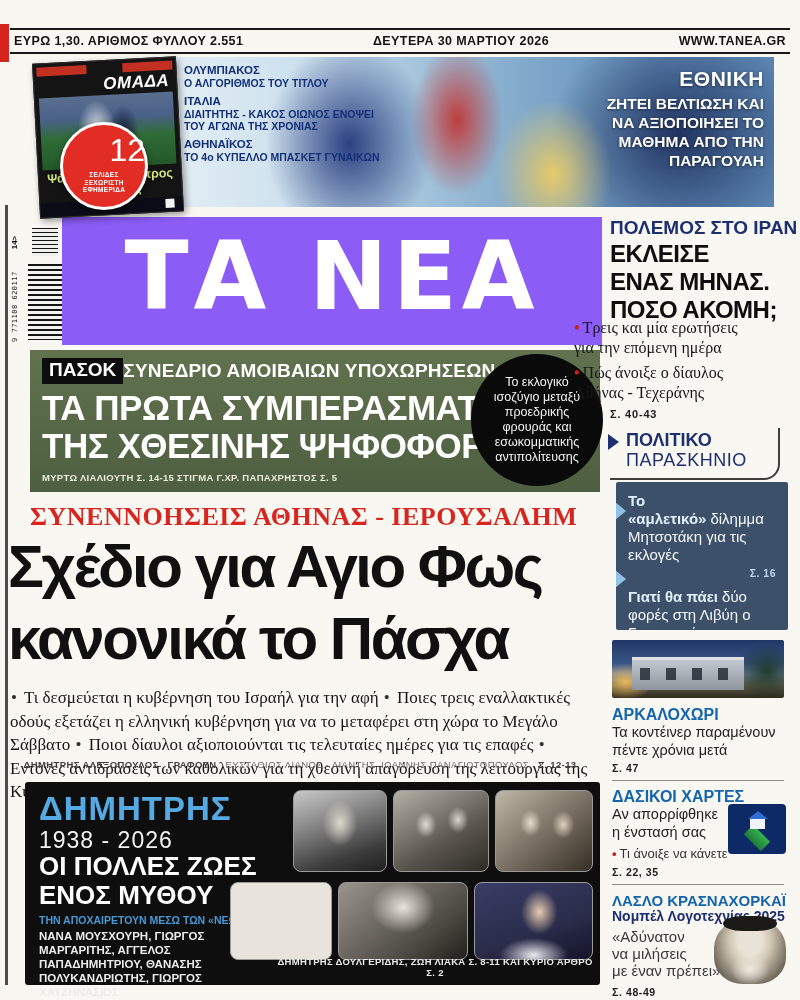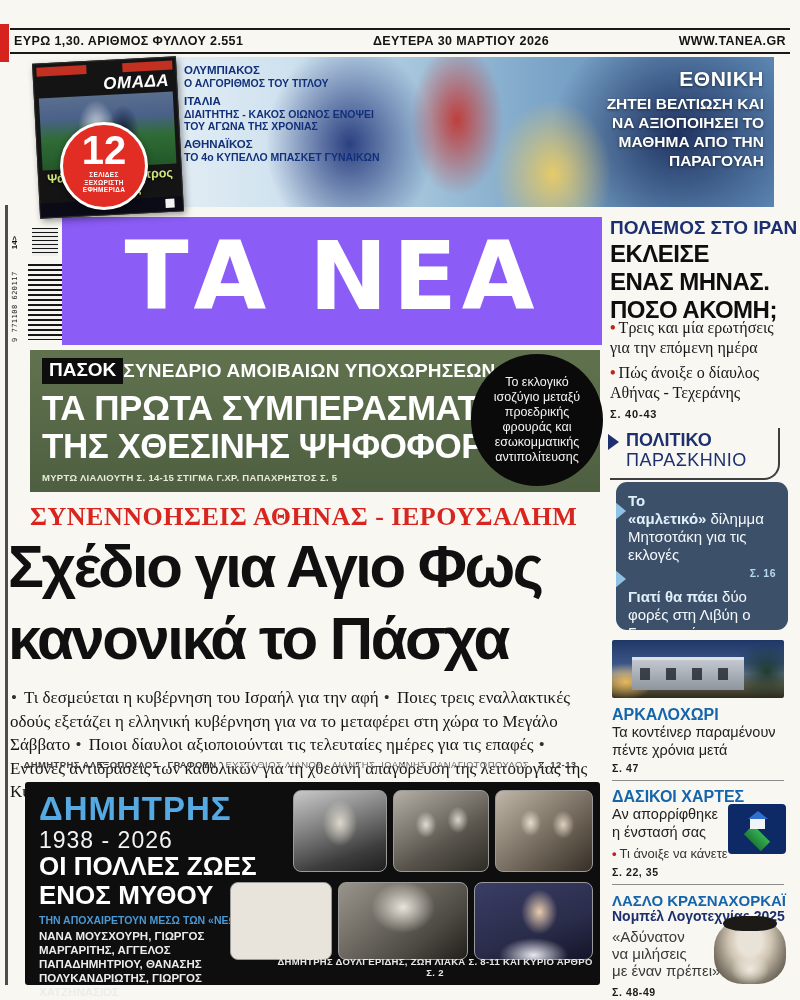--- a/index.html
+++ b/index.html
@@ -38,21 +38,21 @@
             background:radial-gradient(26px 40px at 42% 45%, rgba(240,240,240,.85), rgba(240,240,240,0) 70%),
                        radial-gradient(22px 36px at 62% 50%, rgba(20,25,60,.9), rgba(20,25,60,0) 70%),
                        linear-gradient(180deg,#5a6f8e 0%,#4a618a 30%,#2f6c36 58%,#235829 100%);}
   .om-head{position:absolute;top:108px;left:2px;right:2px;text-align:center;color:#cfe57e;
            font-weight:800;font-size:12.5px;line-height:14px;text-shadow:0 1px 2px #000;}
   .om-bottom{position:absolute;bottom:0;left:0;right:0;height:14px;background:#0a0b16;}
   .om-sq{position:absolute;right:8px;bottom:3px;width:9px;height:9px;background:#f2f2f2;}
   .badge{position:absolute;left:60px;top:122px;width:88px;height:88px;border-radius:50%;
          background:#e22d24;border:3px solid #fff;box-shadow:0 2px 6px rgba(0,0,0,.4);
          z-index:4;text-align:center;color:#fff;box-sizing:border-box;padding-top:5px;}
-  .badge-num{font-size:40px;font-weight:700;line-height:40px;}
+  .badge-num{font-size:32px;font-weight:400;line-height:40px;text-align:right;}
   .badge-text{font-size:6.5px;font-weight:800;line-height:7.5px;letter-spacing:.3px;padding:1px 10px 0;}
   
   .masthead{position:absolute;left:62px;top:217px;width:540px;height:128px;background:#8b5cf6;
             display:flex;align-items:center;justify-content:center;}
   .masthead-title{color:#ffffff;font-family:"DejaVu Sans",sans-serif;font-weight:900;
                   font-size:94px;letter-spacing:5px;line-height:1;padding-bottom:8px;}
   .barcode-wrap{position:absolute;left:14px;top:228px;width:48px;height:118px;}
   .bc-tag{position:absolute;left:-6px;top:10px;font-size:8px;font-weight:bold;transform:rotate(-90deg);}
   .bc-small{position:absolute;right:4px;top:0;width:26px;height:28px;
             background:repeating-linear-gradient(180deg,#151515 0 1.5px,#efefec 1.5px 4px);}
@@ -119,33 +119,33 @@
                   radial-gradient(48px 24px at 50% 95%, #e9e9ef, rgba(0,0,0,0) 72%),
                   linear-gradient(160deg,#3a3e66 0%,#2a2c4a 60%,#14152a 100%);}
   .band-caption{position:absolute;left:250px;bottom:7px;width:320px;text-align:center;color:#e8e8e8;
                 font-size:9.5px;font-weight:700;letter-spacing:.3px;}
   
   .iran-kicker{position:absolute;left:610px;top:217px;font-size:19px;font-weight:900;color:#1c2f6f;}
   .iran-head{position:absolute;left:610px;top:243px;width:184px;color:#0e0e0e;font-weight:900;
              font-size:24px;line-height:21px;letter-spacing:-.5px;}
   .iran-head span{display:block;white-space:nowrap;padding-bottom:7px;}
   .rail-serif{font-family:"Liberation Serif",serif;}
-  .iran-bullets{position:absolute;left:610px;top:318px;width:184px;font-size:16px;line-height:20px;color:#17171a;}
+  .iran-bullets{position:absolute;left:574px;top:318px;width:184px;font-size:16px;line-height:20px;color:#17171a;}
   .ib{margin-bottom:5px;}
   .rdot{color:#c2231a;font-weight:bold;margin-right:3px;}
   .iran-page{position:absolute;left:610px;top:408px;font-size:11px;font-weight:900;letter-spacing:.8px;color:#1b1b1b;}
   .pol-head{position:absolute;left:610px;top:428px;width:158px;padding:2px 10px 8px 0;
             border-right:2.5px solid #3f3f3f;border-bottom:2.5px solid #3f3f3f;
             border-bottom-right-radius:16px;color:#1d2f6e;font-size:18px;line-height:20px;}
   .pol-arrow{position:absolute;left:-2px;top:6px;width:0;height:0;border-top:8px solid transparent;
              border-bottom:8px solid transparent;border-left:11px solid #1d2f6e;}
   .pol-t1{font-weight:900;padding-left:16px;}
   .pol-t2{font-weight:400;padding-left:16px;letter-spacing:.5px;}
   .pol-panel{position:absolute;left:616px;top:482px;width:172px;height:148px;box-sizing:border-box;
-             background:#3d5069;border-radius:11px;padding:10px 12px 6px;overflow:hidden;}
+             background:#3d5069;border-radius:2px;padding:10px 12px 6px;overflow:hidden;}
   .pp-arrow1,.pp-arrow2{position:absolute;left:-1px;width:0;height:0;border-top:9px solid transparent;
              border-bottom:9px solid transparent;border-left:11px solid #8fc2e4;}
   .pp-arrow1{top:20px;} .pp-arrow2{top:88px;}
   .pp-item{margin-bottom:6px;font-size:15px;line-height:18px;}
   .pp-lead{font-weight:800;color:#dff0fb;margin-right:4px;}
   .pp-rest{color:#f4f8fb;}
   .pp-page{text-align:right;color:#b7d8ef;font-size:10.5px;font-weight:800;letter-spacing:.5px;}
   .ark-photo{position:absolute;left:612px;top:640px;width:172px;height:58px;overflow:hidden;border-radius:2px;
              background:radial-gradient(40px 26px at 8% 72%, rgba(255,198,92,.85), rgba(255,198,92,0) 70%),
                         radial-gradient(46px 40px at 90% 55%, rgba(22,48,28,.85), rgba(22,48,28,0) 72%),

